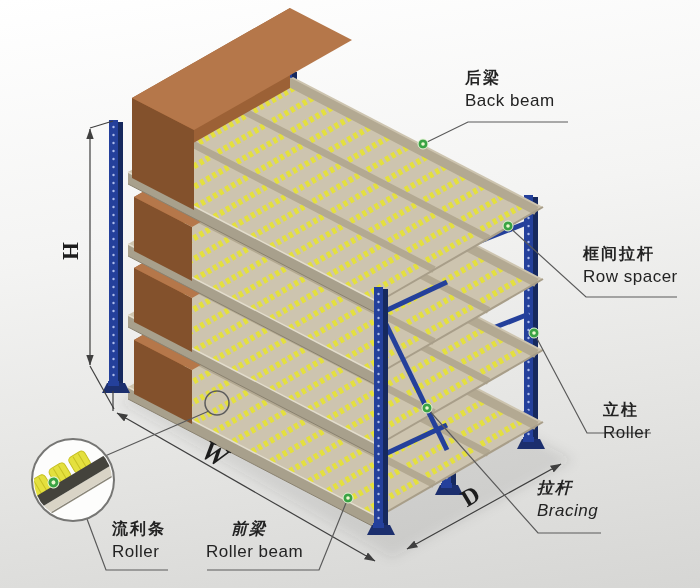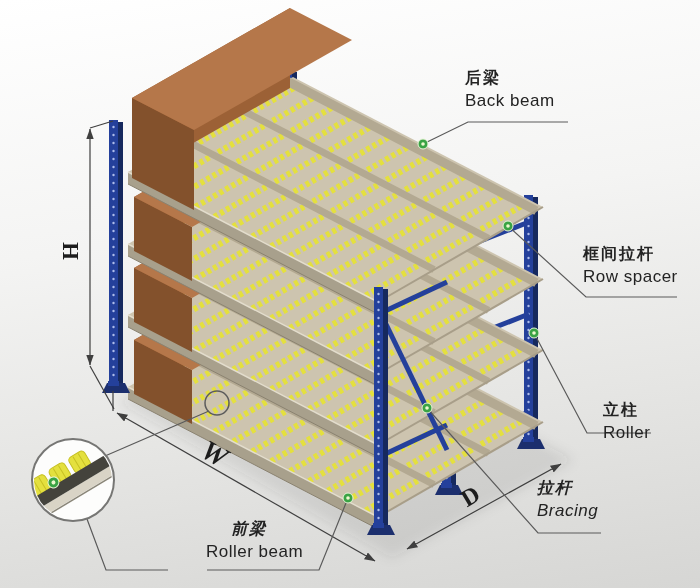--- a/index.html
+++ b/index.html
@@ -415,20 +415,24 @@
     <span class="en">Back beam</span>
   </div>
   <div class="lbl" style="left:591px;top:402px;margin-left:12px;">
     <span class="zh">立柱</span>
     <span class="en">Roller</span>
   </div>
   <div class="lbl" style="left:537px;top:480px;font-style:italic;">
     <span class="zh">拉杆</span>
     <span class="en">Bracing</span>
   </div>
+  <div class="lbl" style="left:112px;top:521px;">
+    <span class="zh">流利条</span>
+    <span class="en">Roller</span>
+  </div>
   <div class="lbl" style="left:206px;top:521px;">
     <span class="zh" style="margin-left:25px;font-style:italic;">前梁</span>
     <span class="en">Roller beam</span>
   </div>
 
   <div class="dim" style="left:62px;top:238px;font-size:23px;transform:rotate(-90deg);">H</div>
   <div class="dim" style="left:202px;top:438px;font-size:28px;font-style:italic;transform:rotate(29deg);">W</div>
   <div class="dim" style="left:462px;top:483px;font-size:24px;transform:rotate(-31deg);">D</div>
 </div>
 

